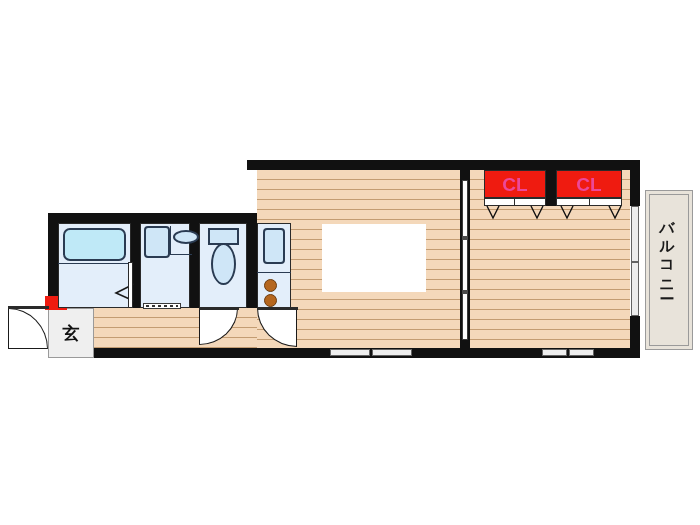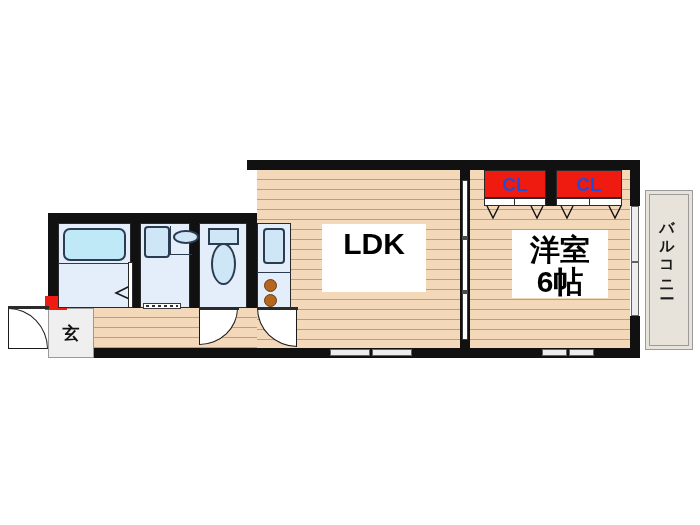--- a/index.html
+++ b/index.html
@@ -45,21 +45,21 @@
     color: #000000;
     text-align: center;
     line-height: 1.05;
     font-weight: bold;
     white-space: nowrap;
   }
   .label-ldk { font-size: 30px; }
   .label-room { font-size: 30px; }
   .cl-label {
     position: absolute;
-    color: #1d4ed8;
+    color: #ec4899;
     font-size: 19px;
     font-weight: bold;
     text-align: center;
     letter-spacing: 0px;
     line-height: 1;
   }
   .genkan-label {
     position: absolute;
     font-size: 17px;
     font-weight: bold;
@@ -243,21 +243,16 @@
   <div class="abs ol-gray" style="left:649px; top:194px; width:40px; height:152px; background:transparent;"></div>
   <div class="balcony-label" style="left:660px; top:210px; height:125px;">バルコニー</div>
 
   <div class="window-sash" style="left:330px; top:349px; width:40px; height:7px;"></div>
   <div class="window-sash" style="left:372px; top:349px; width:40px; height:7px;"></div>
 
   <div class="window-sash" style="left:542px; top:349px; width:25px; height:7px;"></div>
   <div class="window-sash" style="left:569px; top:349px; width:25px; height:7px;"></div>
 
   <div class="label label-ldk" style="left:322px; top:224px; width:104px; height:64px; padding-top:4px;">
-    <div>LDK</div>
   </div>
 
-  <div class="label label-room" style="left:512px; top:230px; width:96px; height:64px; padding-top:4px;">
-    <div>洋室</div>
-    <div>6帖</div>
-  </div>
 
 </div>
 
 </body></html>

